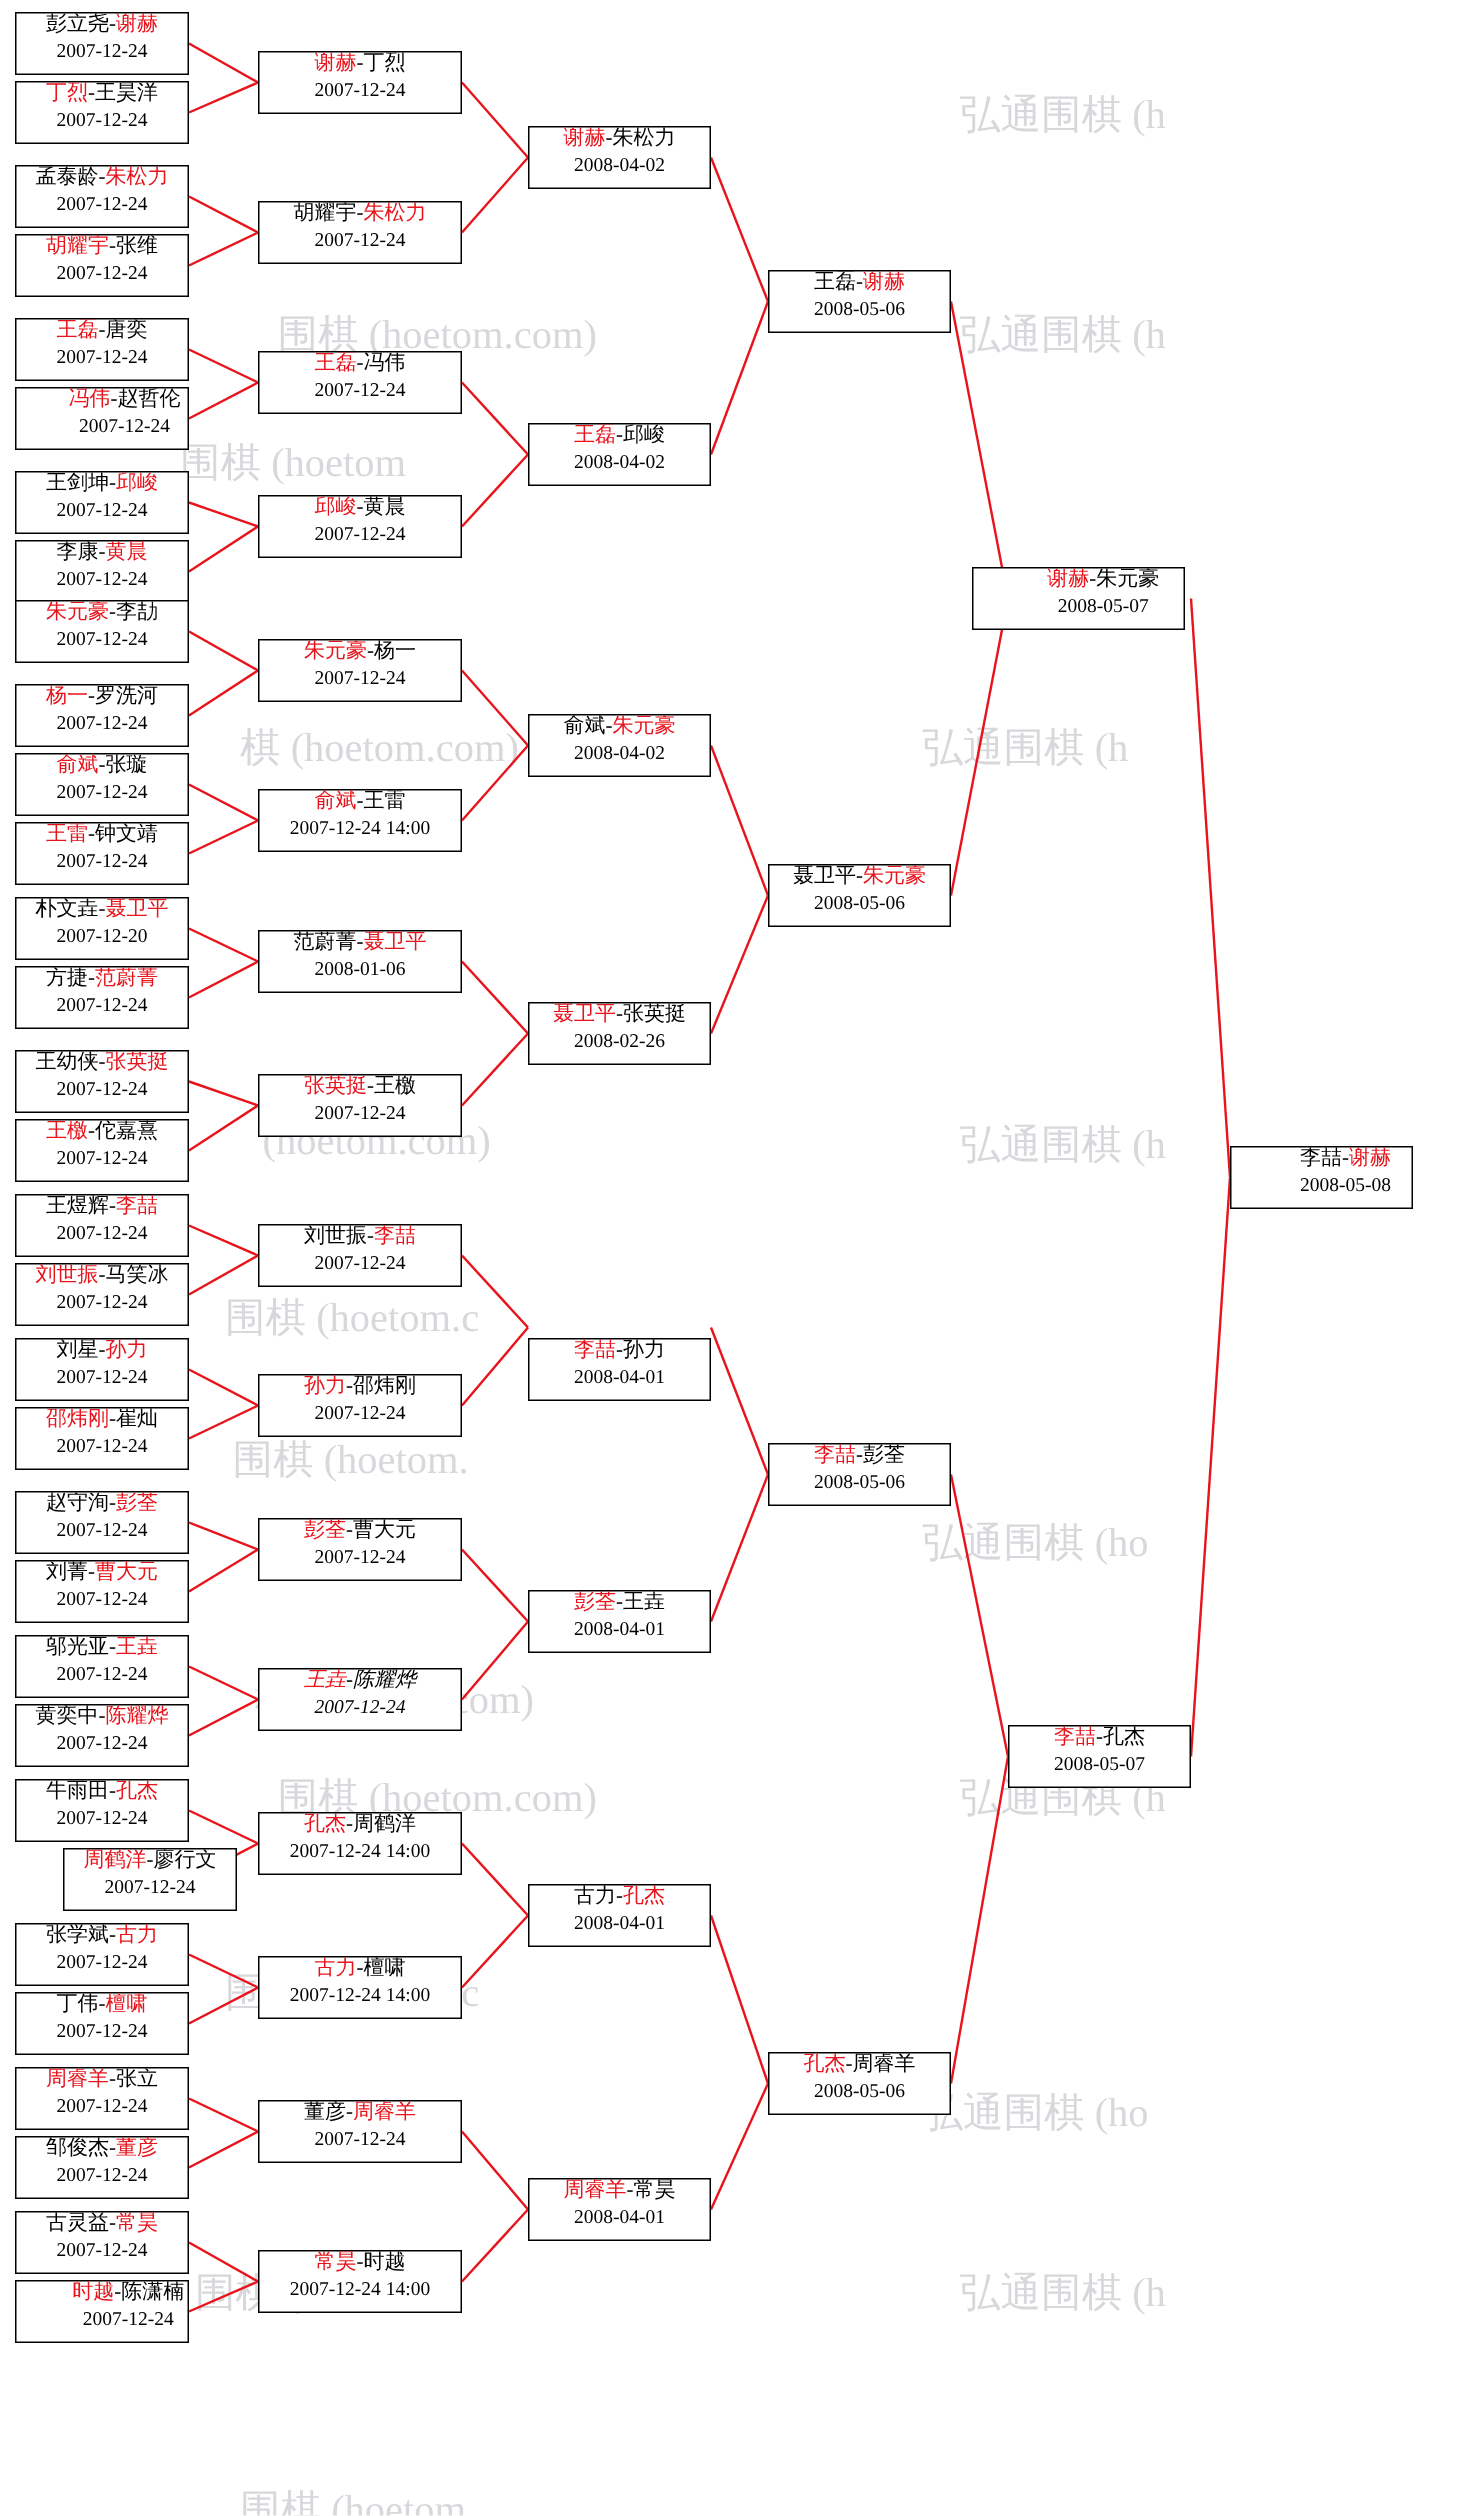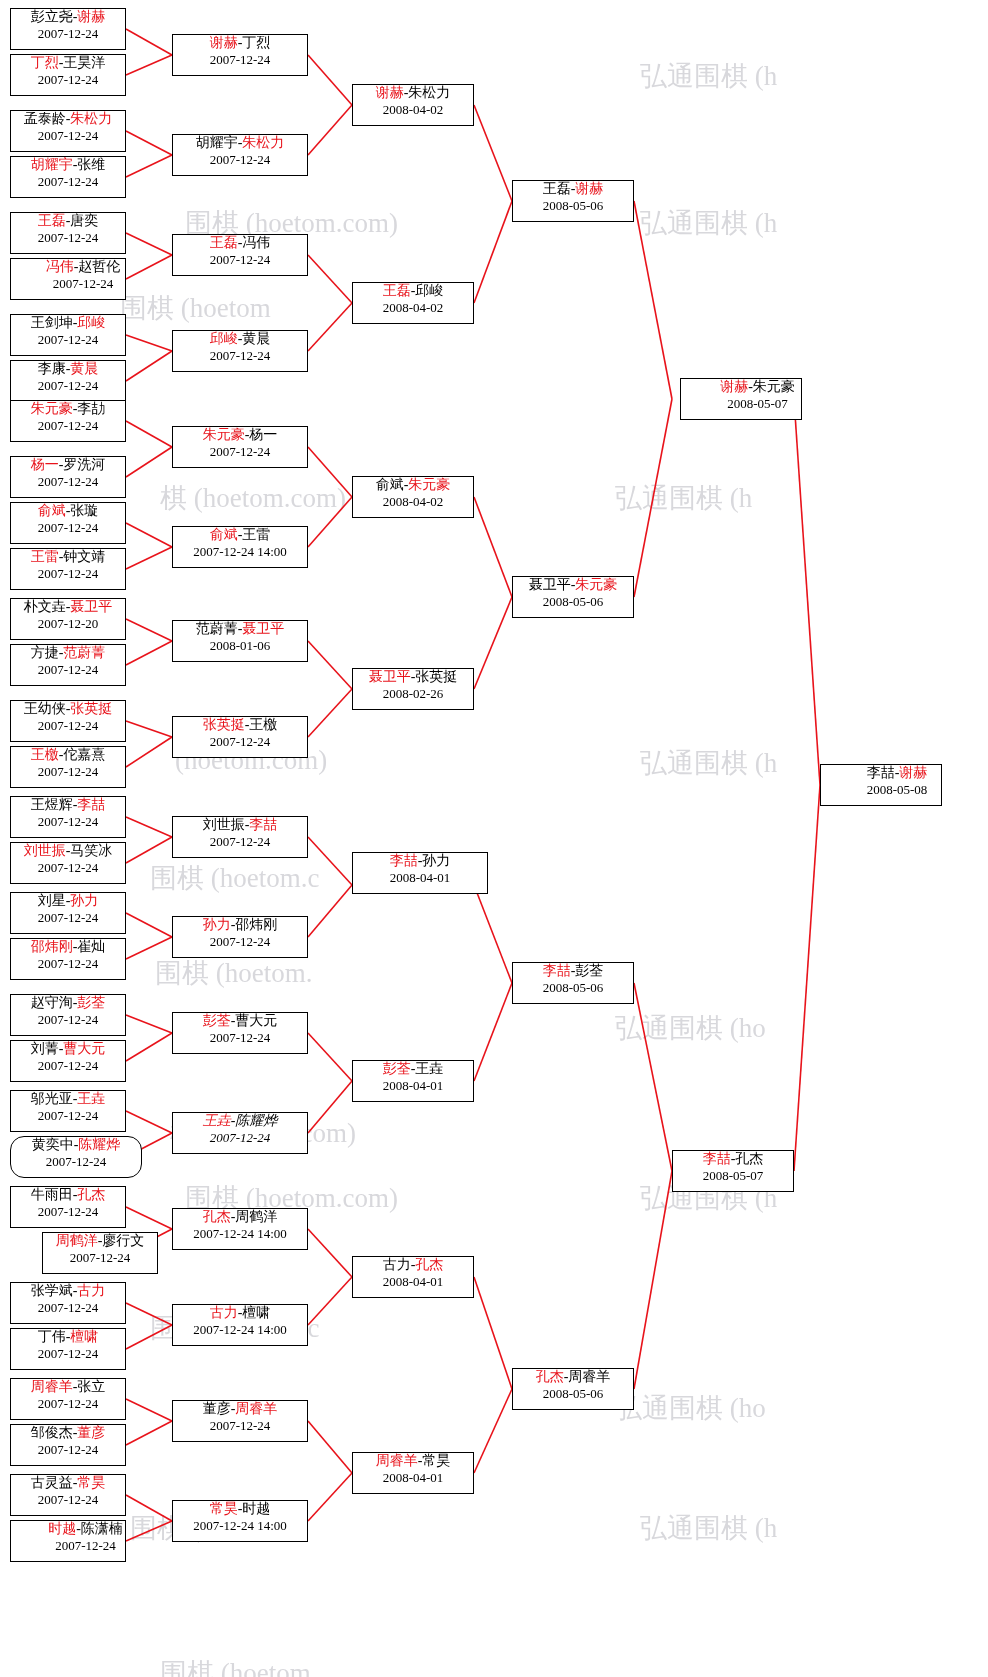--- a/index.html
+++ b/index.html
@@ -212,21 +212,21 @@
         <span class="nline r2 blk">2007-12-24</span>
       </div>
       <div class="node" style="left: 10px; top: 1040px; width: 116px; height: 42px;">
         <span class="nline r1"><span class="blk">刘菁</span><span class="blk">-</span><span class="red">曹大元</span></span>
         <span class="nline r2 blk">2007-12-24</span>
       </div>
       <div class="node" style="left: 10px; top: 1090px; width: 116px; height: 42px;">
         <span class="nline r1"><span class="blk">邬光亚</span><span class="blk">-</span><span class="red">王垚</span></span>
         <span class="nline r2 blk">2007-12-24</span>
       </div>
-      <div class="node" style="left: 10px; top: 1136px; width: 132px; height: 42px; border-radius: 14px;">
+      <div class="node" style="left: 10px; top: 1136px; width: 116px; height: 42px;">
         <span class="nline r1"><span class="blk">黄奕中</span><span class="blk">-</span><span class="red">陈耀烨</span></span>
         <span class="nline r2 blk">2007-12-24</span>
       </div>
       <div class="node" style="left: 10px; top: 1186px; width: 116px; height: 42px;">
         <span class="nline r1"><span class="blk">牛雨田</span><span class="blk">-</span><span class="red">孔杰</span></span>
         <span class="nline r2 blk">2007-12-24</span>
       </div>
       <div class="node" style="left: 10px; top: 1232px; width: 116px; height: 42px; margin-left: 32px;">
         <span class="nline r1"><span class="red">周鹤洋</span><span class="blk">-</span><span class="blk">廖行文</span></span>
         <span class="nline r2 blk">2007-12-24</span>
@@ -328,21 +328,21 @@
         <span class="nline r2 blk">2008-04-02</span>
       </div>
       <div class="node" style="left: 352px; top: 476px; width: 122px; height: 42px;">
         <span class="nline r1"><span class="blk">俞斌</span><span class="blk">-</span><span class="red">朱元豪</span></span>
         <span class="nline r2 blk">2008-04-02</span>
       </div>
       <div class="node" style="left: 352px; top: 668px; width: 122px; height: 42px;">
         <span class="nline r1"><span class="red">聂卫平</span><span class="blk">-</span><span class="blk">张英挺</span></span>
         <span class="nline r2 blk">2008-02-26</span>
       </div>
-      <div class="node" style="left: 352px; top: 852px; width: 136px; height: 42px;">
+      <div class="node" style="left: 352px; top: 892px; width: 122px; height: 42px;">
         <span class="nline r1"><span class="red">李喆</span><span class="blk">-</span><span class="blk">孙力</span></span>
         <span class="nline r2 blk">2008-04-01</span>
       </div>
       <div class="node" style="left: 352px; top: 1060px; width: 122px; height: 42px;">
         <span class="nline r1"><span class="red">彭荃</span><span class="blk">-</span><span class="blk">王垚</span></span>
         <span class="nline r2 blk">2008-04-01</span>
       </div>
       <div class="node" style="left: 352px; top: 1256px; width: 122px; height: 42px;">
         <span class="nline r1"><span class="blk">古力</span><span class="blk">-</span><span class="red">孔杰</span></span>
         <span class="nline r2 blk">2008-04-01</span>
@@ -360,21 +360,21 @@
         <span class="nline r2 blk">2008-05-06</span>
       </div>
       <div class="node" style="left: 512px; top: 962px; width: 122px; height: 42px;">
         <span class="nline r1"><span class="red">李喆</span><span class="blk">-</span><span class="blk">彭荃</span></span>
         <span class="nline r2 blk">2008-05-06</span>
       </div>
       <div class="node" style="left: 512px; top: 1368px; width: 122px; height: 42px;">
         <span class="nline r1"><span class="red">孔杰</span><span class="blk">-</span><span class="blk">周睿羊</span></span>
         <span class="nline r2 blk">2008-05-06</span>
       </div>
-      <div class="node" style="left: 680px; top: 378px; width: 122px; height: 42px; padding-left: 33px;">
+      <div class="node" style="left: 648px; top: 378px; width: 142px; height: 42px; padding-left: 33px;">
         <span class="nline r1"><span class="red">谢赫</span><span class="blk">-</span><span class="blk">朱元豪</span></span>
         <span class="nline r2 blk">2008-05-07</span>
       </div>
       <div class="node" style="left: 672px; top: 1150px; width: 122px; height: 42px;">
         <span class="nline r1"><span class="red">李喆</span><span class="blk">-</span><span class="blk">孔杰</span></span>
         <span class="nline r2 blk">2008-05-07</span>
       </div>
       <div class="node" style="left: 820px; top: 764px; width: 122px; height: 42px; padding-left: 32px;">
         <span class="nline r1"><span class="blk">李喆</span><span class="blk">-</span><span class="red">谢赫</span></span>
         <span class="nline r2 blk">2008-05-08</span>

